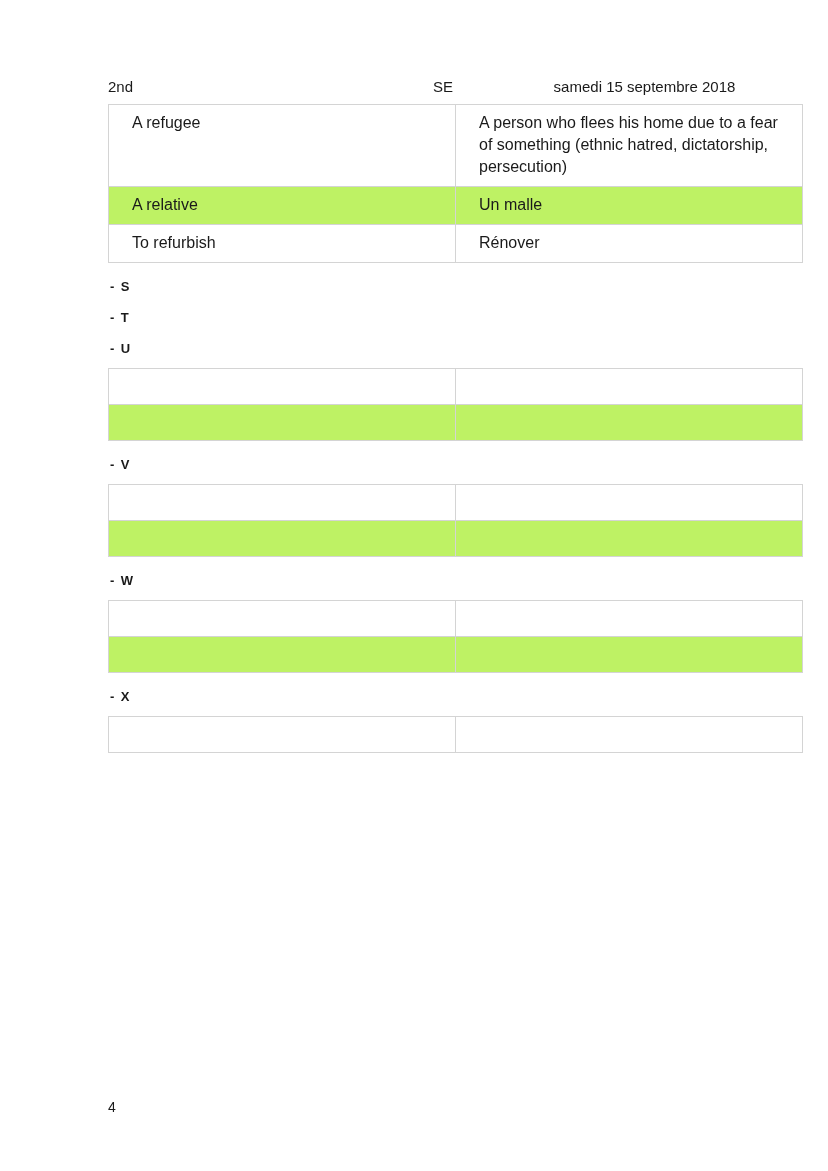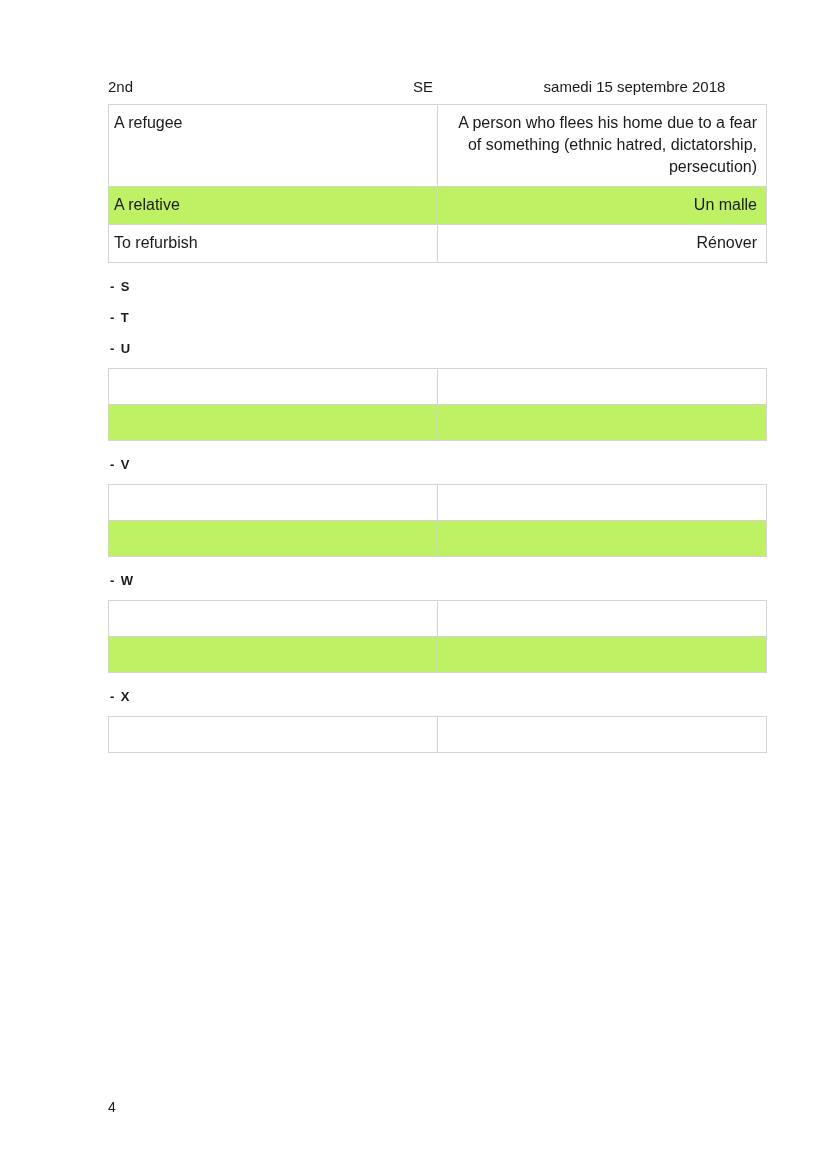--- a/index.html
+++ b/index.html
@@ -32,42 +32,43 @@
     position: relative;
   }
   .hdr-left {
     width: 305px;
     text-align: left;
   }
   .hdr-center {
     flex: 0 0 auto;
     width: 120px;
     text-align: left;
+    margin-left: 20px;
   }
   .hdr-right {
     flex: 1;
     text-align: center;
     font-size: 15px;
   }
   table.vocab {
     border-collapse: collapse;
     width: 628px;
     table-layout: fixed;
     margin: 0;
   }
   table.vocab td {
     border: 1px solid #d4d4d4;
-    padding: 7px 9px 8px 5px;
+    padding: 7px 9px 8px 23px;
     font-size: 16px;
     line-height: 22px;
     vertical-align: top;
     color: #1a1a1a;
   }
   table.vocab td.col-en { width: 314px; }
-  table.vocab td.col-fr { width: 314px; text-align: right; }
+  table.vocab td.col-fr { width: 314px; }
   table.vocab tr.shaded td {
     background: #bef264;
   }
   table.vocab tr.empty td {
     height: 20px;
   }
   .letter-head {
     font-size: 13px;
     font-weight: bold;
     margin: 16px 0 12px 2px;

